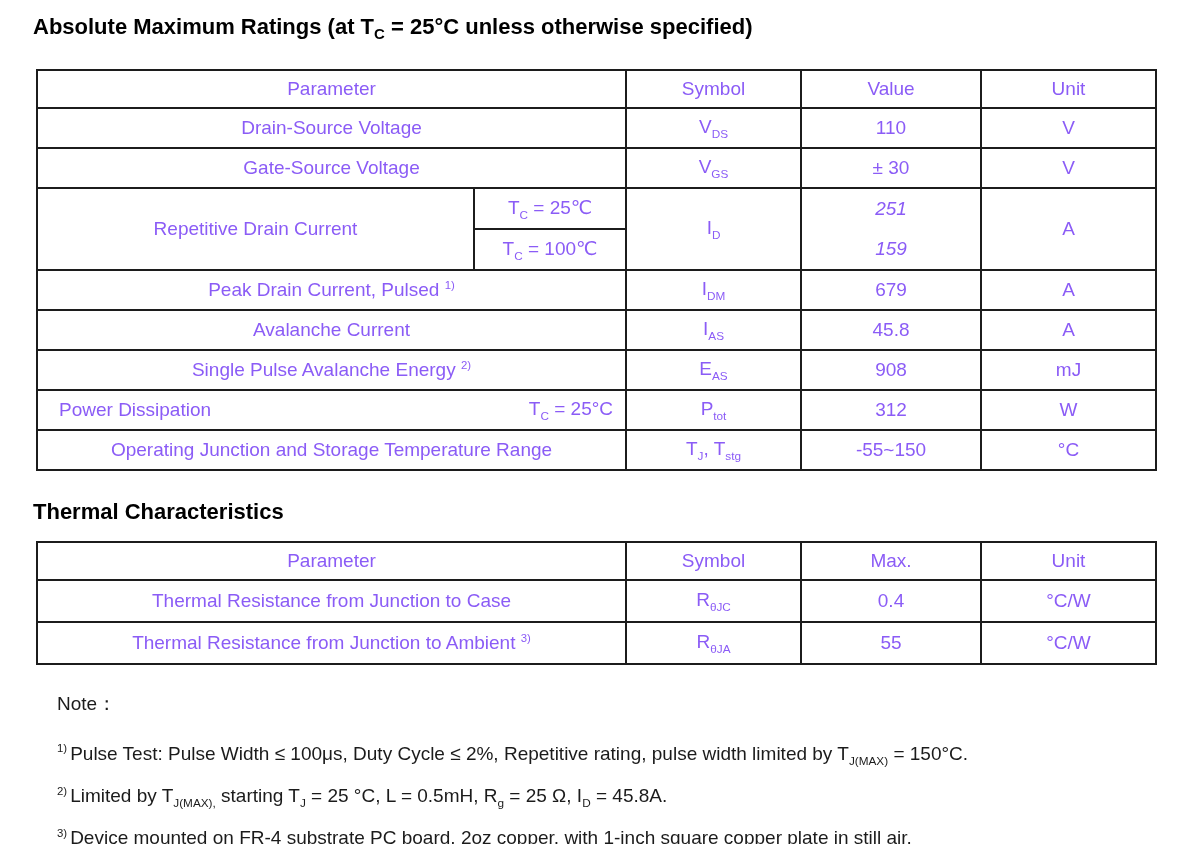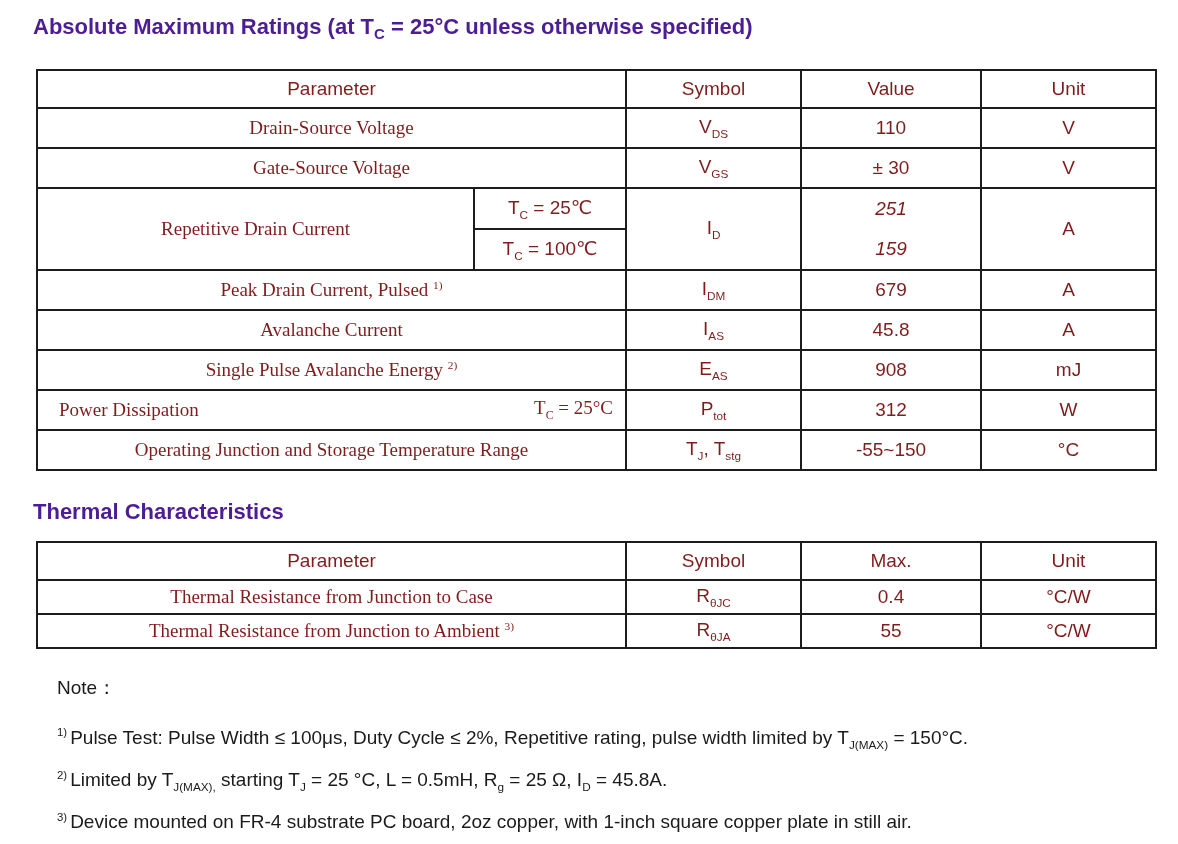--- a/index.html
+++ b/index.html
@@ -15,46 +15,46 @@
     height: 844px;
     background: #ffffff;
     padding: 14px 23px 0 33px;
     overflow: hidden;
   }
   .section-title {
     font-size: 22px;
     font-weight: bold;
     line-height: 26px;
     margin: 0;
-    color: #4c1d95;
+    color: #000000;
   }
   .section-title sub { font-size: 0.68em; }
   .thermal-title { margin-top: 28px; }
 
   table.spec {
     border-collapse: collapse;
     table-layout: fixed;
     width: 1119px;
     margin: 22px 0 0 3px;
   }
   table.spec th, table.spec td {
     border: 2px solid #1c1c1c;
     font-size: 19px;
     font-weight: normal;
     text-align: center;
     vertical-align: middle;
     padding: 0;
-    color: #7f1d1d;
+    color: #8b5cf6;
     overflow: hidden;
   }
   tr.hdr  { height: 38px; }
   tr.row  { height: 40px; }
   table.thermal { margin-top: 16px; }
-  table.thermal tr.row { height: 34px; }
-  td.param { text-align: left; padding-left: 21px; font-family: Liberation Serif, serif; }
+  table.thermal tr.row { height: 42px; }
+  td.param { text-align: left; padding-left: 21px; }
   td.nopad { padding: 0; }
   .split {
     display: flex;
     justify-content: space-between;
     align-items: center;
     height: 100%;
     padding: 0 12px 0 21px;
   }
   .vline { height: 40px; line-height: 40px; font-style: italic; }
   sub { font-size: 0.62em; }

